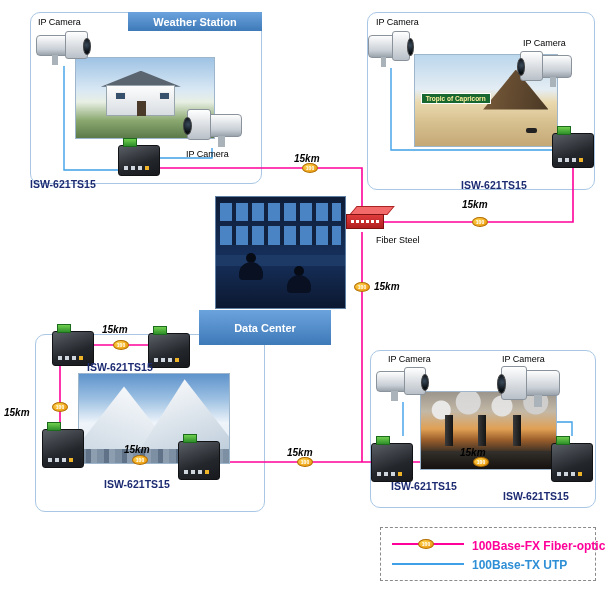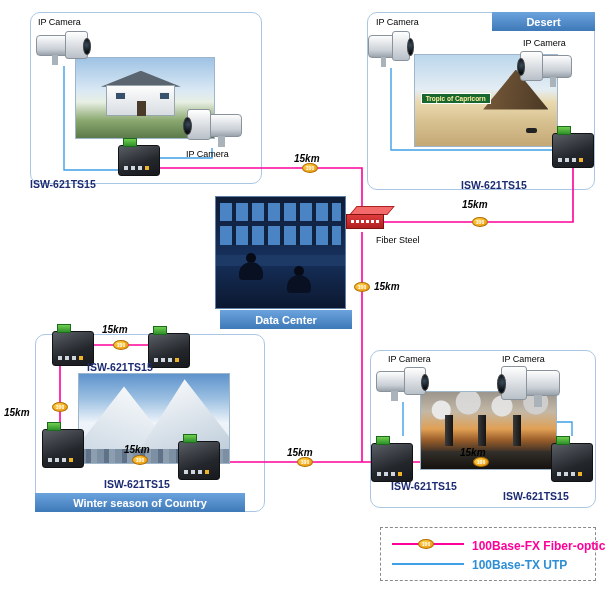--- a/index.html
+++ b/index.html
@@ -124,20 +124,21 @@
     <polyline points="573,168 573,222 384,222" fill="none" stroke="#ff0099" stroke-width="1.6"></polyline>
     <polyline points="362,232 362,462" fill="none" stroke="#ff0099" stroke-width="1.6"></polyline>
     <polyline points="220,462 371,462" fill="none" stroke="#ff0099" stroke-width="1.6"></polyline>
     <polyline points="94,345 148,345" fill="none" stroke="#ff0099" stroke-width="1.6"></polyline>
     <polyline points="60,366 60,422" fill="none" stroke="#ff0099" stroke-width="1.6"></polyline>
     <polyline points="84,460 178,460" fill="none" stroke="#ff0099" stroke-width="1.6"></polyline>
     <polyline points="413,462 551,462" fill="none" stroke="#ff0099" stroke-width="1.6"></polyline>
   </svg>
 
   <div class="site-box" style="left:30px;top:12px;width:232px;height:172px;"></div>
+  <div class="banner" style="left:128px;top:12px;width:134px;height:19px;">Weather Station</div>
   <span class="cam-label" style="left:38px;top:17px;">IP Camera</span>
   <div class="camera" style="left:36px;top:28px;width:56px;height:38px;">
     <div class="cbody"></div>
       <div class="hood"></div>
       <div class="lens"></div>
       <div class="mount"></div>
   </div>
   <div class="photo ph-house" style="left:75px;top:57px;width:140px;height:82px;">
     <div class="roof"></div>
       <div class="bldg"></div>
@@ -153,21 +154,20 @@
   </div>
   <span class="cam-label" style="left:186px;top:149px;">IP Camera</span>
   <div class="switch" style="left:118px;top:138px;width:42px;height:38px;">
     <div class="body"></div>
       <div class="green"></div>
       <div class="ports"></div>
   </div>
   <span class="sw-label" style="left:30px;top:178px;">ISW-621TS15</span>
 
   <div class="site-box" style="left:367px;top:12px;width:228px;height:178px;"></div>
-  <div class="banner" style="left:492px;top:12px;width:103px;height:19px;">Desert</div>
   <span class="cam-label" style="left:376px;top:17px;">IP Camera</span>
   <div class="camera" style="left:368px;top:28px;width:46px;height:40px;">
     <div class="cbody"></div>
       <div class="hood"></div>
       <div class="lens"></div>
       <div class="mount"></div>
   </div>
   <span class="cam-label" style="left:523px;top:38px;">IP Camera</span>
   <div class="camera flip" style="left:516px;top:48px;width:56px;height:40px;">
     <div class="cbody"></div>
@@ -187,21 +187,21 @@
   </div>
   <span class="sw-label" style="left:461px;top:179px;">ISW-621TS15</span>
 
   <div class="photo ph-dc" style="left:215px;top:196px;width:131px;height:113px;">
     <div class="row" style="top:5%;"></div>
       <div class="row" style="top:26%;"></div>
     <div class="desk"></div>
     <div class="person" style="left:18%;top:50%;"></div>
     <div class="person" style="left:55%;top:62%;"></div>
   </div>
-  <div class="banner" style="left:220px;top:310px;width:132px;height:19px;">Data Center</div>
+  <div class="banner" style="left:199px;top:310px;width:132px;height:35px;">Data Center</div>
   <div class="fiber-switch" style="left:346px;top:206px;width:38px;height:26px;">
     <div class="ftop"></div>
       <div class="ffront"></div>
       <div class="fdots"></div>
   </div>
   <div class="fs-label" style="left:376px;top:235px;">Fiber Steel</div>
 
   <div class="site-box" style="left:35px;top:334px;width:230px;height:178px;"></div>
   <div class="switch" style="left:52px;top:324px;width:42px;height:42px;">
     <div class="body"></div>
@@ -223,21 +223,20 @@
     <div class="body"></div>
       <div class="green"></div>
       <div class="ports"></div>
   </div>
   <div class="switch" style="left:178px;top:434px;width:42px;height:46px;">
     <div class="body"></div>
       <div class="green"></div>
       <div class="ports"></div>
   </div>
   <span class="sw-label" style="left:104px;top:478px;">ISW-621TS15</span>
-  <div class="banner" style="left:35px;top:493px;width:210px;height:19px;">Winter season of Country</div>
 
   <div class="site-box" style="left:370px;top:350px;width:226px;height:158px;"></div>
   <span class="cam-label" style="left:388px;top:354px;">IP Camera</span>
   <span class="cam-label" style="left:502px;top:354px;">IP Camera</span>
   <div class="camera" style="left:376px;top:364px;width:54px;height:38px;">
     <div class="cbody"></div>
       <div class="hood"></div>
       <div class="lens"></div>
       <div class="mount"></div>
   </div>

